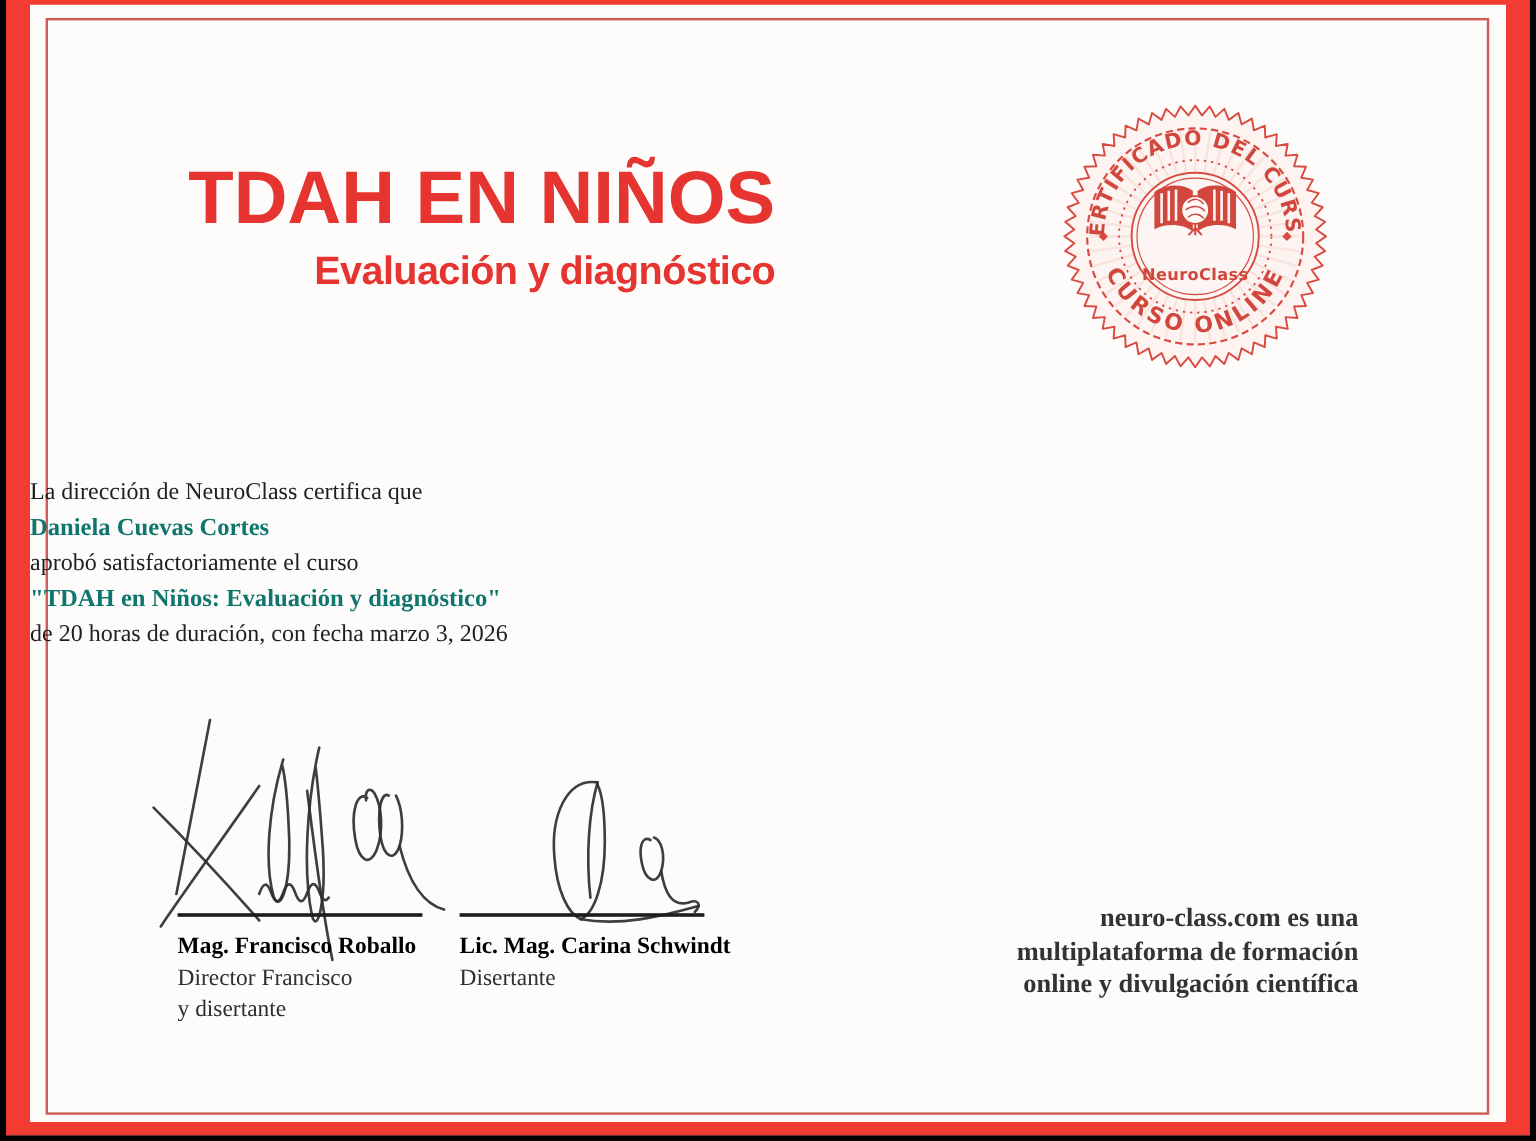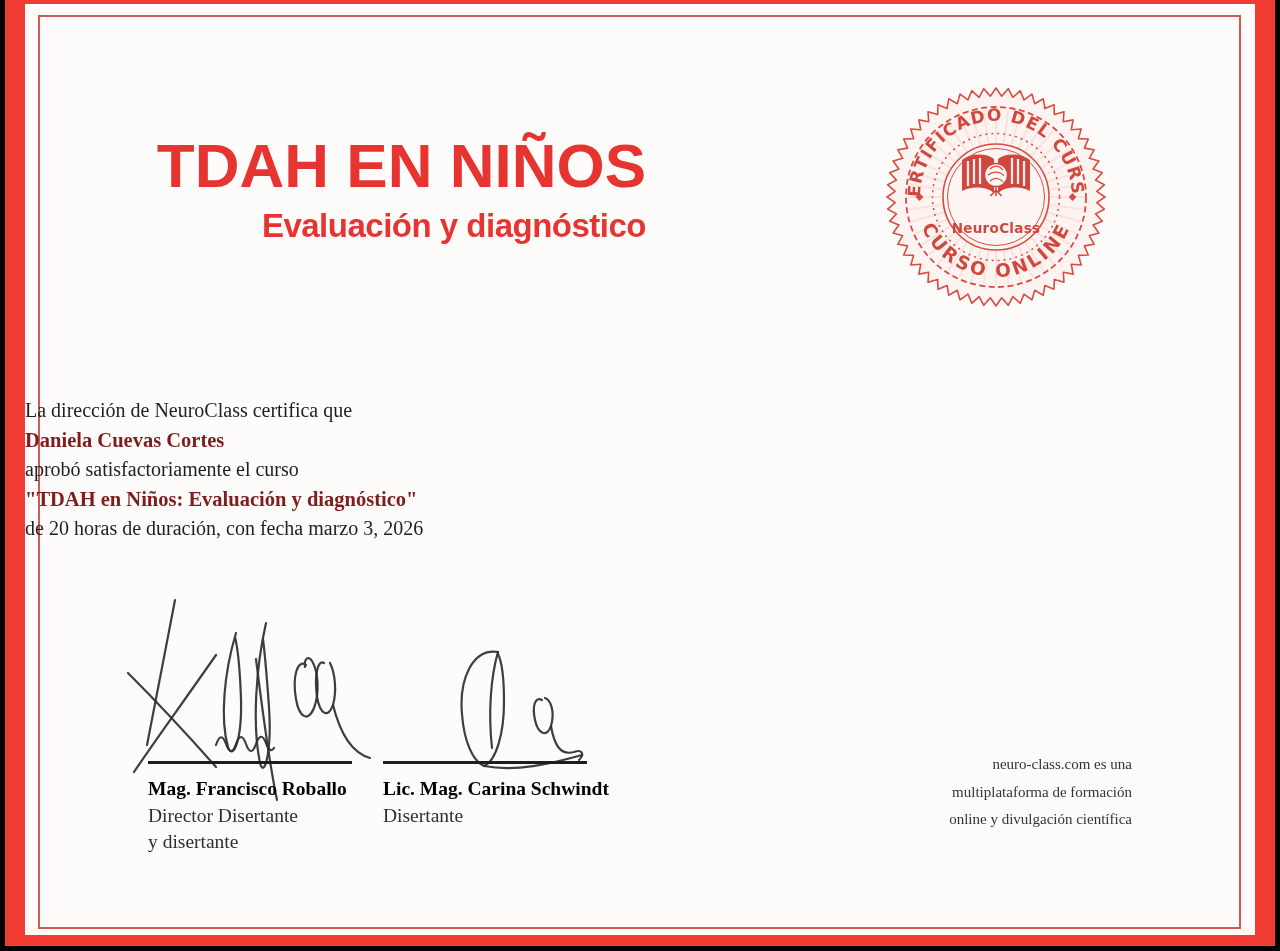--- a/index.html
+++ b/index.html
@@ -24,37 +24,37 @@
   
   .seal{position:absolute;left:855px;top:77px;width:232px;height:232px;}
   .seal-arc-text{font-family:"DejaVu Sans",sans-serif;font-weight:700;font-size:17px;letter-spacing:1.2px;fill:#d2473d;text-anchor:middle;}
   .seal-arc-text.big{font-size:18.5px;letter-spacing:2.8px;}
   .seal-logo-text{font-family:"DejaVu Sans",sans-serif;font-weight:700;font-size:13.5px;letter-spacing:0.3px;fill:#d2473d;text-anchor:middle;}
   
   .body-text{
     position:absolute;left:0;right:0;top:392px;text-align:left;
     font-size:20px;line-height:29.5px;color:#1f1f1f;
   }
-  .body-text .bold{font-weight:700;font-size:20.5px;color:#7f1d1d;}
+  .body-text .bold{font-weight:700;font-size:20.5px;color:#0f766e;}
   
   .sig-line{position:absolute;height:3px;background:#1d1d1d;width:204px;top:757px;}
   .sig-line.left{left:123px;}
   .sig-line.right{left:358px;}
   .sig-svg{position:absolute;pointer-events:none;}
   .sig-svg.left{left:95px;top:591px;width:260px;height:215px;}
   .sig-svg.right{left:405px;top:638px;width:160px;height:130px;}
   .sig-svg path{fill:none;stroke:#2e2e2e;stroke-width:2.2;stroke-linecap:round;opacity:.92;}
   .sig-labels{position:absolute;top:772px;font-size:19.5px;line-height:26.5px;color:#2f2f2f;}
   .sig-labels.left{left:123px;}
   .sig-labels.right{left:358px;}
   .sig-name{font-weight:700;color:#000000;}
   
   .footer{
     position:absolute;right:123px;top:747px;text-align:right;
-    font-size:15px;line-height:27.5px;color:#333;
+    font-size:22px;line-height:27.5px;color:#333;font-weight:bold;
   }
 </style>
 </head>
 <body>
 
 <div class="certificate">
   <div class="inner-frame"></div>
 
   <div class="title-block">
     <div class="title">TDAH EN NIÑOS</div>
@@ -153,21 +153,21 @@
     <path d="M146,28 C136,72 132,130 140,168 C144,184 152,158 149,112 C147,84 145,60 143,44"></path>
     <path d="M136,64 C142,112 148,162 157,205"></path>
     <path d="M96,150 q5,-15 10,-1 q5,14 10,0 q5,-14 10,0 q5,14 10,0 q5,-14 10,-1 q4,11 8,5"></path>
     <path d="M186,70 C178,64 172,80 176,104 C179,122 188,128 194,113 C200,97 198,76 192,66 C188,60 184,64 185,72"></path>
     <path d="M204,68 C198,64 194,80 197,102 C200,119 208,124 213,110 C217,96 215,78 210,68"></path>
     <path d="M213,110 C220,138 232,158 250,163"></path>
   </svg>
   <div class="sig-line left"></div>
   <div class="sig-labels left">
     <div class="sig-name">Mag. Francisco Roballo</div>
-    <div class="sig-role">Director Disertante</div>
+    <div class="sig-role">Director Francisco</div>
     <div class="sig-role">y disertante</div>
   </div>
 
   <svg class="sig-svg right" viewBox="0 0 160 130">
     <path d="M68,10 C42,6 29,38 32,72 C34,100 43,119 54,124 C66,119 74,92 74,60 C74,36 72,20 68,12"></path>
     <path d="M68,10 C61,34 58,70 62,106"></path>
     <path d="M112,58 C105,54 102,64 105,78 C108,92 117,96 121,84 C125,70 121,58 115,56"></path>
     <path d="M121,84 C124,102 130,114 144,110 C152,107 155,112 149,118"></path>
     <path d="M54,124 C86,130 120,122 152,113"></path>
   </svg>

